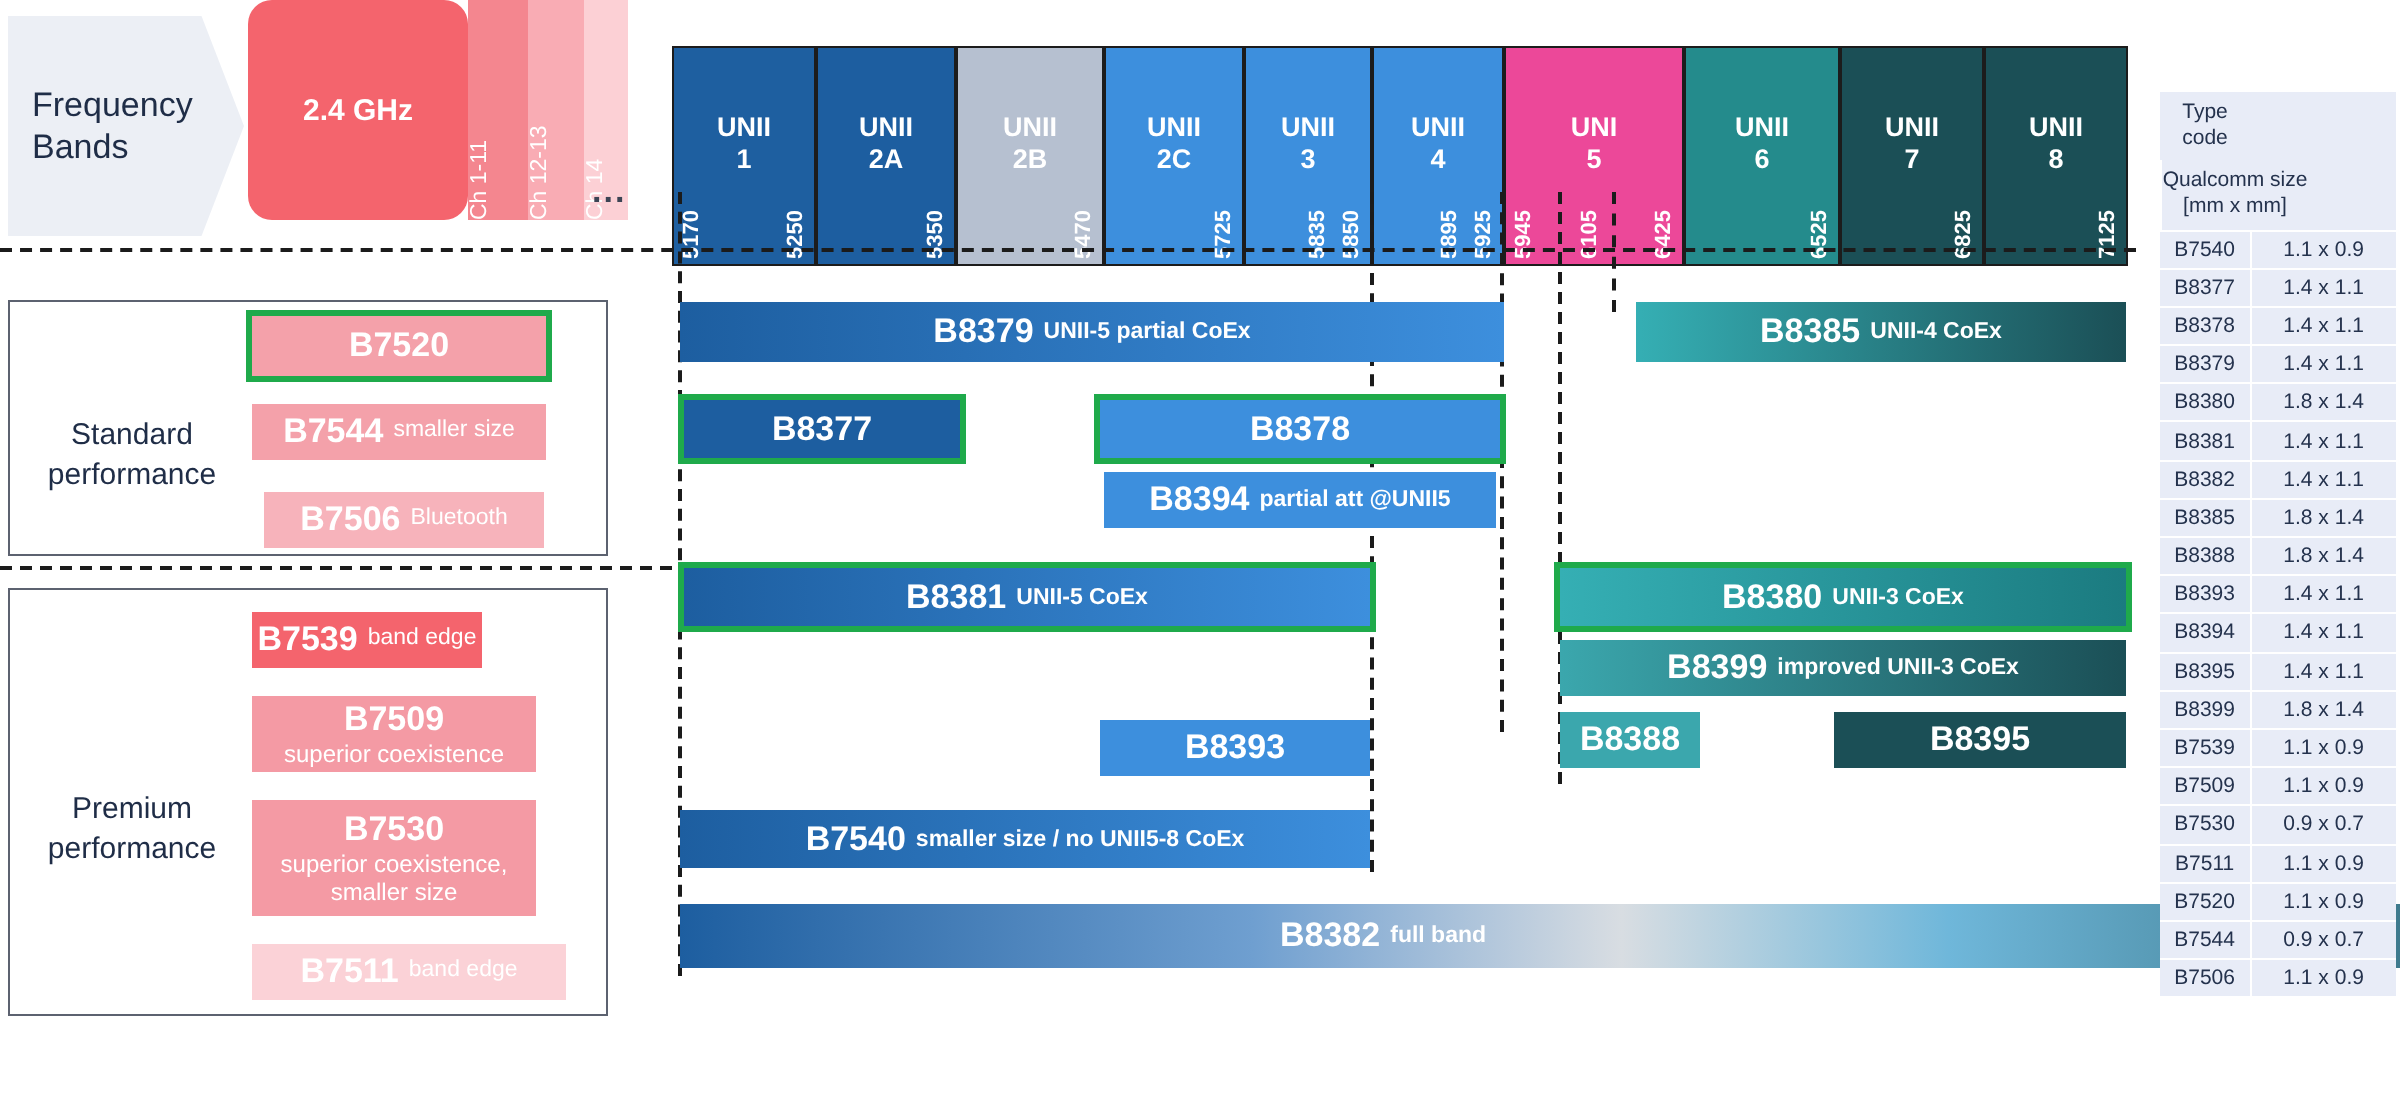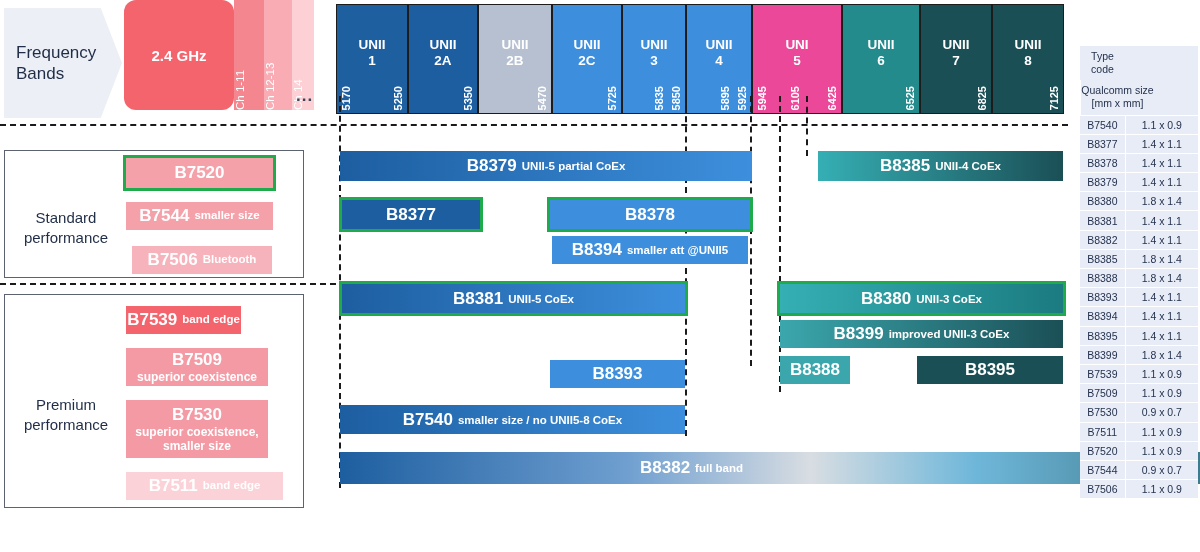--- a/index.html
+++ b/index.html
@@ -25,21 +25,21 @@
     position:absolute;top:0;height:110px;color:#fff;
     display:flex;align-items:center;justify-content:center;
   }
   .ghz-main{background:#f4646d;font-size:15px;font-weight:bold;}
   .ghz-sub{writing-mode:vertical-rl;transform:rotate(180deg);
     font-size:11.5px;align-items:flex-start;padding-bottom:6px;justify-content:flex-start;}
   .ellipsis{left:296px;top:86px;font-size:17px;color:#3c4454;letter-spacing:1px;font-weight:bold;}
 
   
   .unii{
-    top:4px;height:110px;border:1.4px solid #1c1c1c;color:#ffffff;
+    top:23px;height:110px;border:1.4px solid #1c1c1c;color:#ffffff;
     display:flex;flex-direction:column;align-items:center;justify-content:flex-start;
     padding-top:32px;
   }
   .unii .n1{font-size:13.5px;font-weight:bold;line-height:1.15;}
   .unii .n2{font-size:13.5px;font-weight:bold;line-height:1.15;}
   .freq-tick{
     position:absolute;bottom:3px;
     writing-mode:vertical-rl;transform:rotate(180deg);
     font-size:11px;font-weight:600;letter-spacing:0px;
   }
@@ -54,21 +54,21 @@
   .catbox{border:1.1px solid #5c6270;background:#fff;}
   .catlabel{
     position:absolute;left:10px;width:112px;text-align:center;
     font-size:15px;line-height:1.3;color:#1f2d47;
   }
   .pbar{
     position:absolute;color:#ffffff;display:flex;align-items:center;justify-content:center;
     text-align:center;line-height:1.18;
   }
   .pbar .code{font-size:17px;font-weight:bold;}
-  .pbar .note{font-size:11.5px;font-weight:700;}
+  .pbar .note{font-size:11.5px;font-weight:400;}
   .pbar.two{flex-direction:column;}
   .pbar.two .note{font-size:12px;}
   .hl{outline:3.2px solid #1faa4b;}
 
   
   .fbar{
     position:absolute;color:#ffffff;
     display:flex;align-items:center;justify-content:center;
     white-space:nowrap;
   }
@@ -229,21 +229,21 @@
         <span class="note">UNII-4 CoEx</span>
       </div>
       <div class="fbar green" style="left: 342px; top: 200px; width: 138px; height: 29px; background: rgb(29, 94, 160);">
         <span class="code">B8377</span>
       </div>
       <div class="fbar green" style="left: 550px; top: 200px; width: 200px; height: 29px; background: rgb(61, 143, 221);">
         <span class="code">B8378</span>
       </div>
       <div class="fbar" style="left: 552px; top: 236px; width: 196px; height: 28px; background: rgb(61, 143, 221);">
         <span class="code">B8394</span>
-        <span class="note">smaller att @UNII5</span>
+        <span class="note">partial att @UNII5</span>
       </div>
       <div class="fbar green" style="left: 342px; top: 284px; width: 343px; height: 29px; background: linear-gradient(to right, rgb(29, 94, 160), rgb(61, 143, 221));">
         <span class="code">B8381</span>
         <span class="note">UNII-5 CoEx</span>
       </div>
       <div class="fbar green" style="left: 780px; top: 284px; width: 283px; height: 29px; background: linear-gradient(to right, rgb(53, 175, 180), rgb(27, 123, 128));">
         <span class="code">B8380</span>
         <span class="note">UNII-3 CoEx</span>
       </div>
       <div class="fbar" style="left: 780px; top: 320px; width: 283px; height: 28px; background: linear-gradient(to right, rgb(59, 167, 173), rgb(27, 79, 86));">

